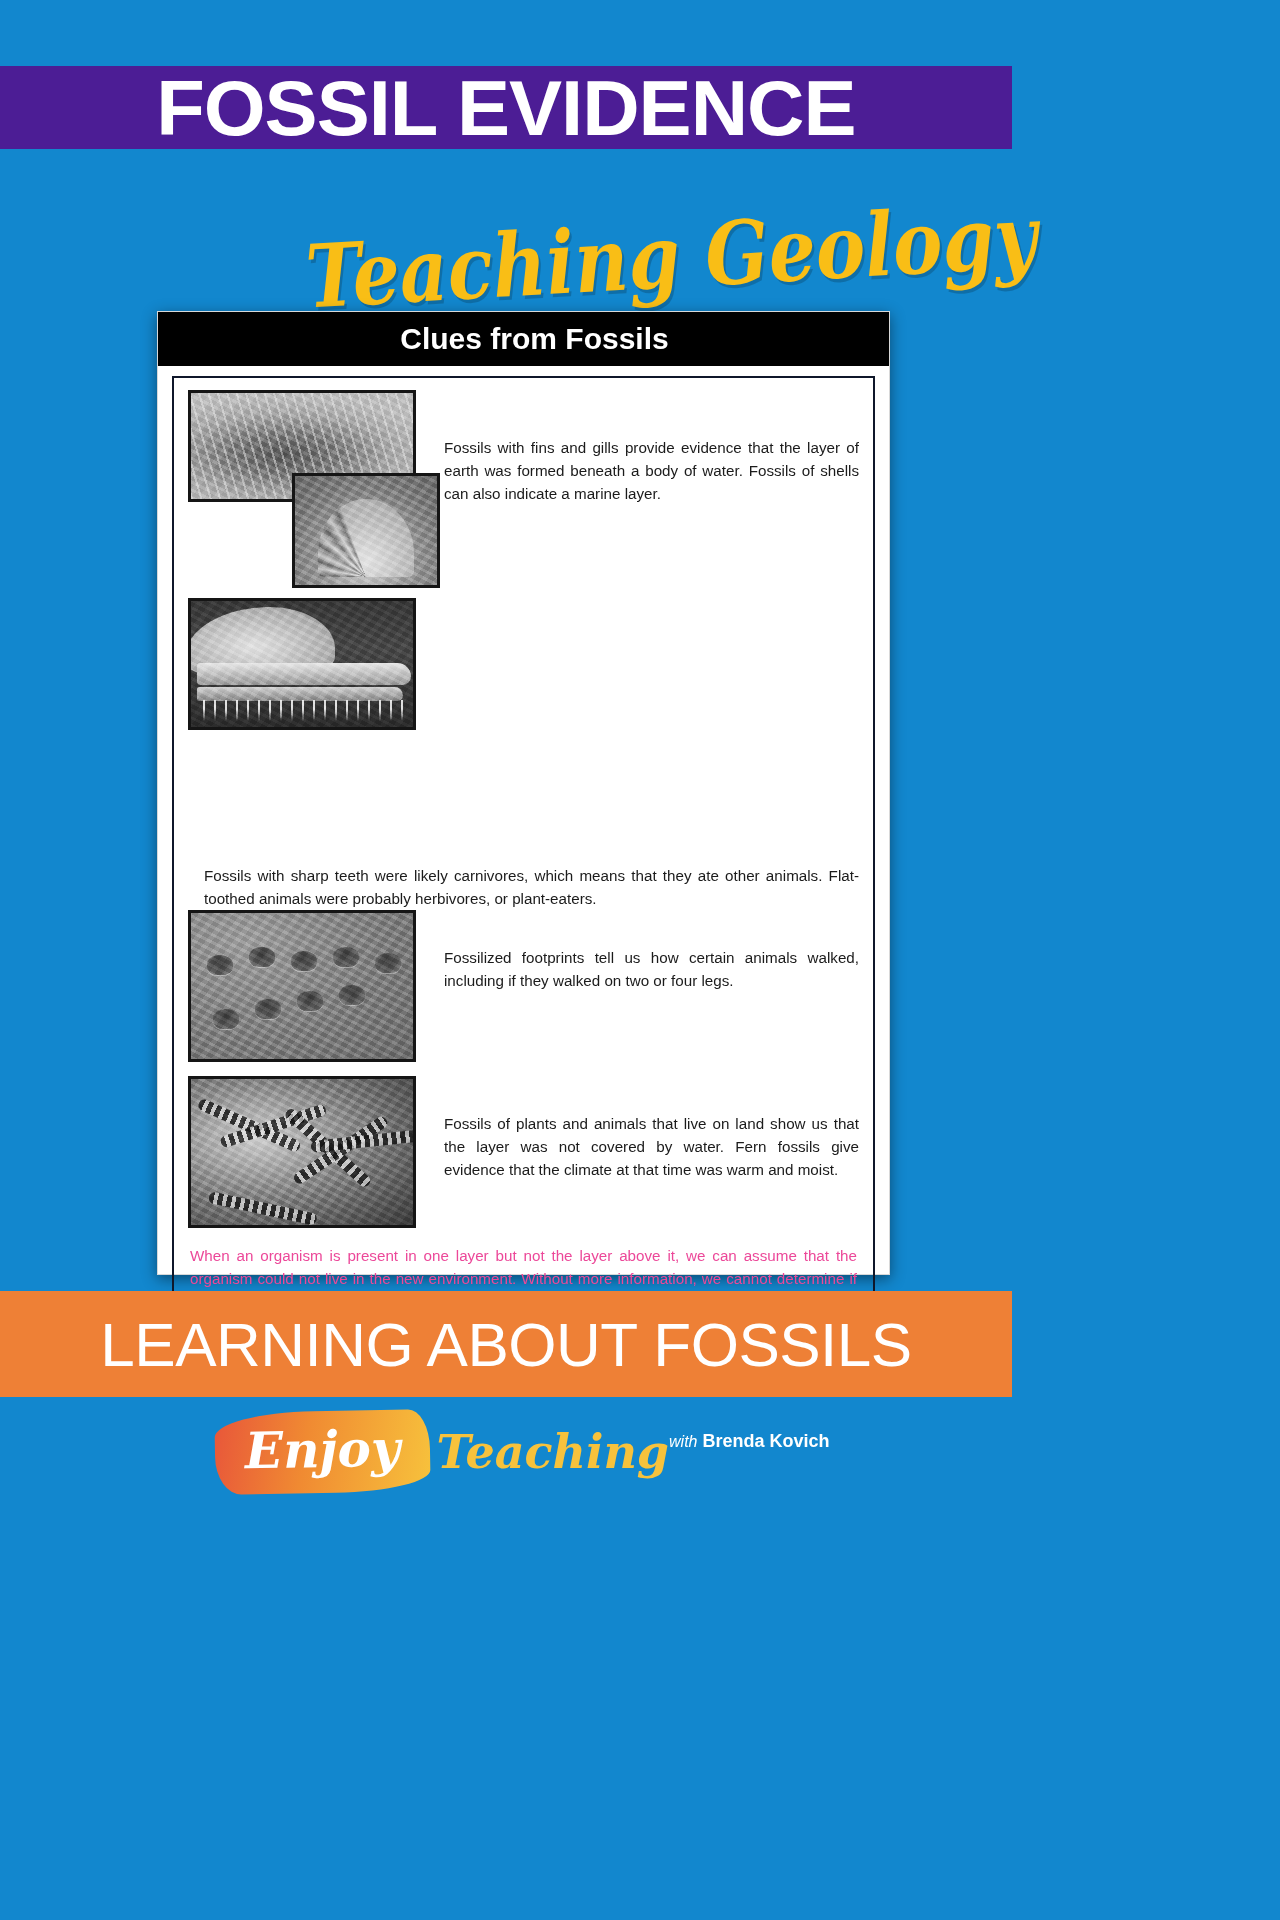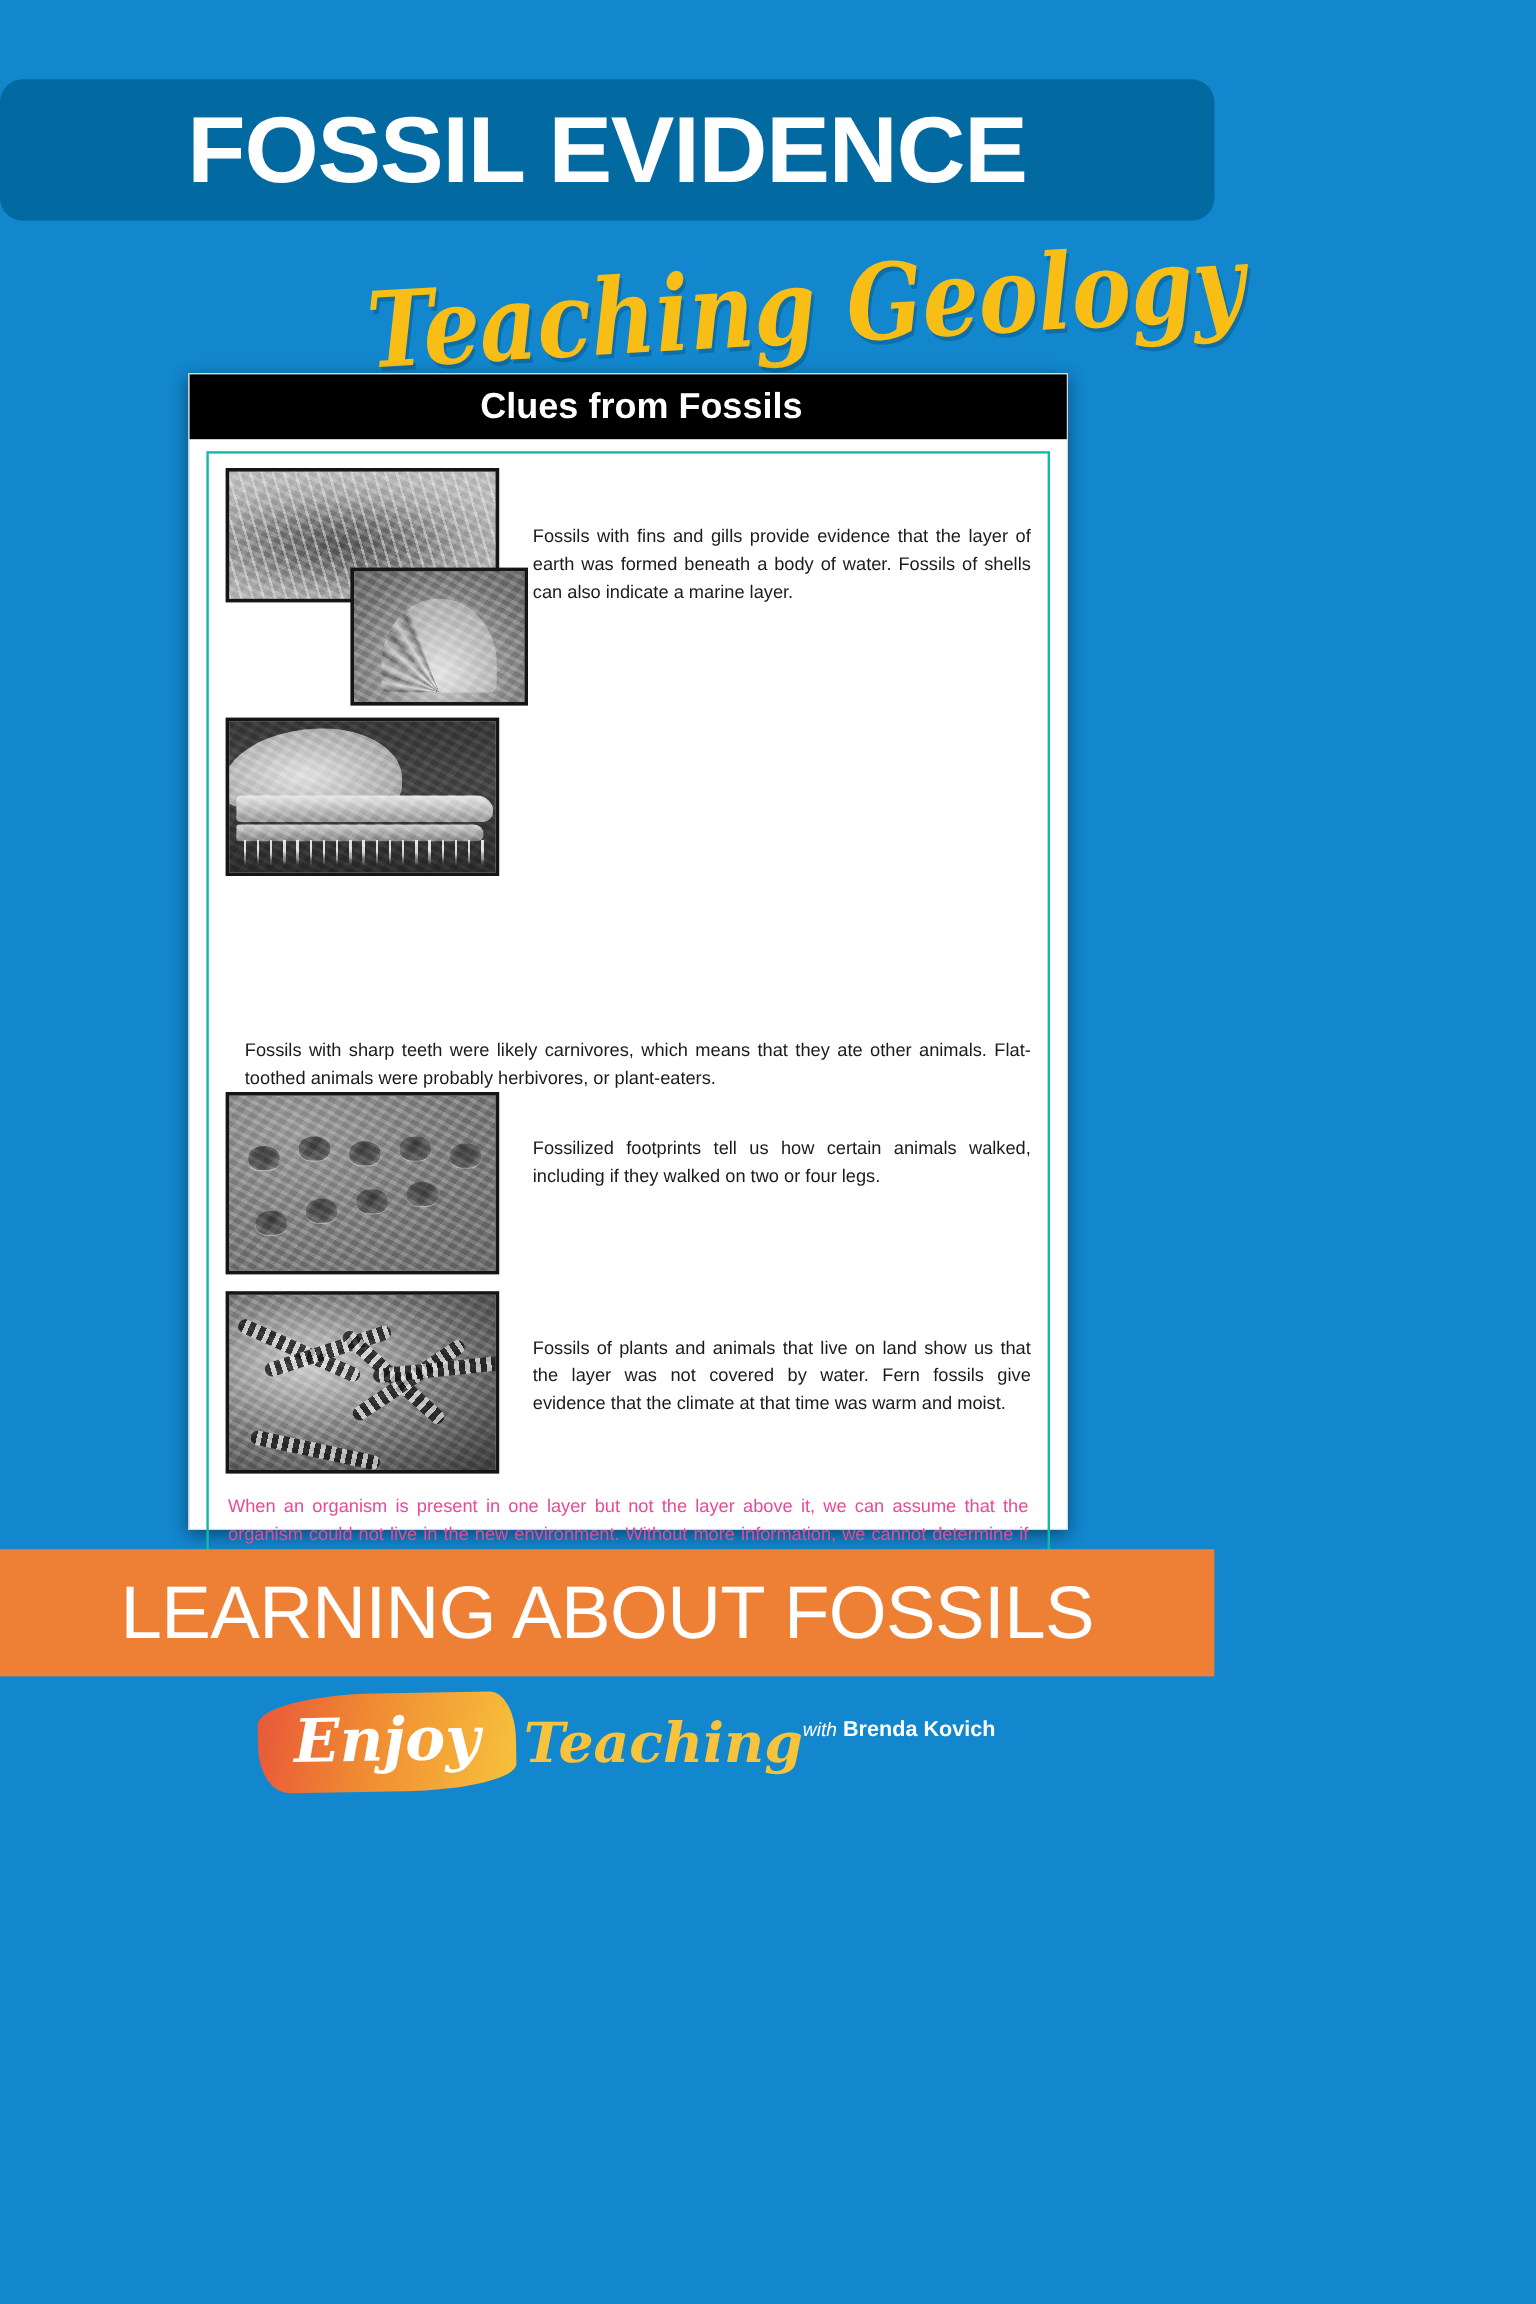--- a/index.html
+++ b/index.html
@@ -5,23 +5,23 @@
   html,body{margin:0;padding:0;}
   body{
     width:1045px;height:1568px;
     background:#1287CE;
     font-family:"Liberation Sans", sans-serif;
     overflow:hidden;
     position:relative;
   }
   
   .banner-top{
-    position:absolute;left:0;top:66px;width:1012px;height:118px;
-    background:#0369a1;
-    display:flex;align-items:center;justify-content:center;border-radius:19px;
+    position:absolute;left:0;top:66px;width:1012px;height:83px;
+    background:#4c1d95;
+    display:flex;align-items:center;justify-content:center;
   }
   .banner-top .title{
     color:#ffffff;
     font-size:78px;
     font-weight:bold;
     letter-spacing:-1px;
     line-height:1;
     font-family:"Liberation Sans", sans-serif;
     white-space:nowrap;
     transform:scaleX(1.02);
@@ -60,21 +60,21 @@
   .sheet-header .h-title{
     color:#ffffff;font-size:30px;font-weight:bold;letter-spacing:0px;
   }
   .sheet-body{
     padding:10px 14px 0 14px;
     box-sizing:border-box;
     height:calc(100% - 54px);
     display:flex;flex-direction:column;
   }
   .inner-frame{
-    border:2px solid #14b8a6;
+    border:2px solid #0f172a;
     flex:1;
     box-sizing:border-box;
     display:flex;flex-direction:column;
     padding:12px 14px 4px 14px;
   }
   
   .row{display:flex;align-items:flex-start;}
   .row .figure-col{flex:0 0 240px;position:relative;}
   .row .text-col{flex:1;padding-left:16px;}
   .para{

